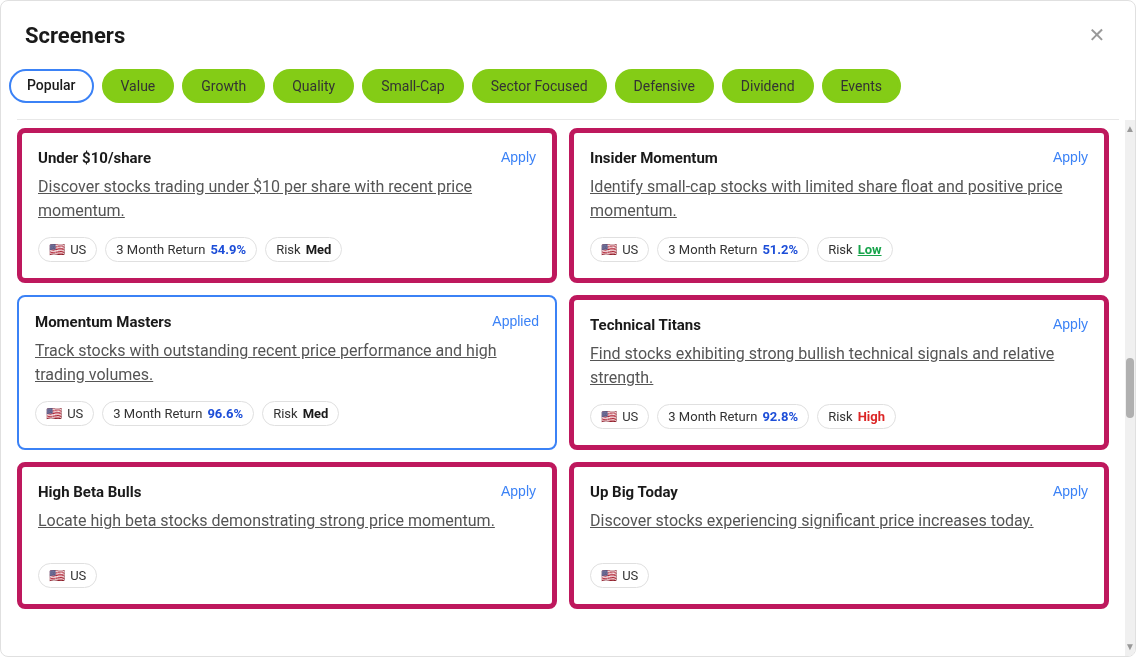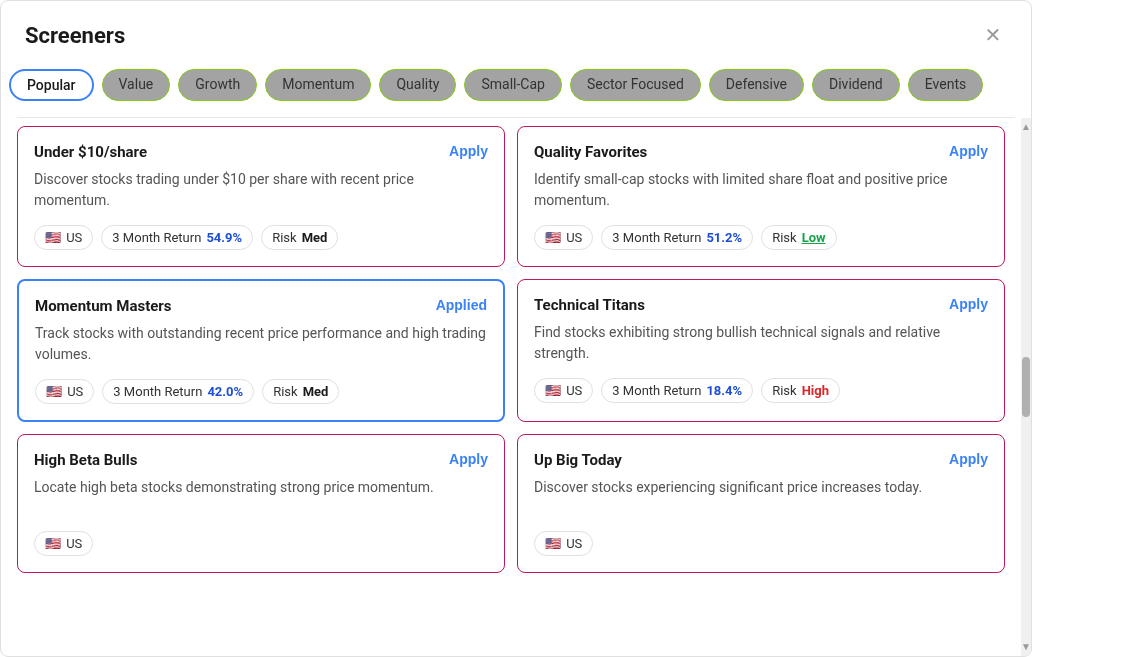--- a/index.html
+++ b/index.html
@@ -2,21 +2,21 @@
 <html><head>
   <meta charset="utf-8">
   <style>
     * { box-sizing: border-box; margin: 0; padding: 0; }
     body {
       font-family: -apple-system, BlinkMacSystemFont, 'Segoe UI', Roboto, sans-serif;
       background: #fff;
       color: #1a1a1a;
     }
     .modal {
-      width: 1032px;
+      width: 1136px;
       min-height: 657px;
       background: #fff;
       border: 1px solid #e0e0e0;
       border-radius: 8px;
       overflow: hidden;
       position: relative;
       display: flex;
       flex-direction: column;
     }
     .header {
@@ -45,22 +45,22 @@
     }
     .filter-chips {
       display: flex;
       flex-wrap: wrap;
       gap: 8px;
       padding: 4px 8px 16px;
     }
     .chip {
       padding: 6px 16px;
       border-radius: 20px;
-      border: 1px solid #84cc16;
-      background: #a3a3a3;
+      border: 3px solid #84cc16;
+      background: #84cc16;
       font-size: 14px;
       cursor: pointer;
       color: #333;
       white-space: nowrap;
     }
     .chip.active {
       background: #fff;
       border: 2px solid #3b82f6;
       color: #1a1a1a;
       font-weight: 500;
@@ -75,21 +75,21 @@
       overflow-y: auto;
       padding: 8px 8px 8px 16px;
     }
     .cards-grid {
       display: grid;
       grid-template-columns: 1fr 1fr;
       gap: 12px;
       padding-right: 8px;
     }
     .card {
-      border: 1px solid #be185d;
+      border: 5px solid #be185d;
       border-radius: 8px;
       padding: 16px;
       background: #fff;
       cursor: pointer;
     }
     .card.applied {
       border: 2px solid #3b82f6;
     }
     .card-header {
       display: flex;
@@ -97,41 +97,42 @@
       align-items: flex-start;
       margin-bottom: 8px;
     }
     .card-title {
       font-size: 15px;
       font-weight: 700;
       color: #1a1a1a;
     }
     .apply-btn {
       font-size: 14px;
-      font-weight: 700;
+      font-weight: 400;
       color: #3b82f6;
       cursor: pointer;
       background: none;
       border: none;
       text-align: center;
     }
     .applied-btn {
       font-size: 14px;
-      font-weight: 700;
+      font-weight: 400;
       color: #3b82f6;
       cursor: pointer;
       background: none;
       border: none;
     }
     .card-desc {
-      font-size: 14px;
+      font-size: 16px;
       color: #555;
       line-height: 1.5;
       margin-bottom: 14px;
       min-height: 40px;
+      text-decoration: underline;
     }
     .card-stats {
       display: flex;
       gap: 8px;
       align-items: center;
       flex-wrap: wrap;
     }
     .stat-badge {
       display: flex;
       align-items: center;
@@ -187,21 +188,20 @@
 
 <div class="modal">
   <div class="header">
     <h1 class="title">Screeners</h1>
     <button class="close-btn">✕</button>
   </div>
   <div class="filter-chips" id="chips-container">
       <span class="chip active">Popular</span>
       <span class="chip">Value</span>
       <span class="chip">Growth</span>
-      <span class="chip">Momentum</span>
       <span class="chip">Quality</span>
       <span class="chip">Small-Cap</span>
       <span class="chip">Sector Focused</span>
       <span class="chip">Defensive</span>
       <span class="chip">Dividend</span>
       <span class="chip">Events</span>
     </div>
   <div class="divider"></div>
   <div class="content-area">
     <div class="cards-container">
@@ -222,21 +222,21 @@
                 <span class="return-val return-green">54.9%</span>
               </span>
               <span class="stat-badge">
                 <span>Risk </span>
                 <span class="risk-med">Med</span>
               </span>
             </div>
           </div>
           <div class="card">
             <div class="card-header">
-              <span class="card-title">Quality Favorites</span>
+              <span class="card-title">Insider Momentum</span>
               <button class="apply-btn">Apply</button>
             </div>
             <div class="card-desc">Identify small-cap stocks with limited share float and positive price momentum.</div>
             <div class="card-stats">
               <span class="stat-badge">
                 <span>🇺🇸</span>
                 <span>US</span>
               </span>
               <span class="stat-badge">
                 <span>3 Month Return </span>
@@ -254,42 +254,42 @@
               <button class="applied-btn">Applied</button>
             </div>
             <div class="card-desc">Track stocks with outstanding recent price performance and high trading volumes.</div>
             <div class="card-stats">
               <span class="stat-badge">
                 <span>🇺🇸</span>
                 <span>US</span>
               </span>
               <span class="stat-badge">
                 <span>3 Month Return </span>
-                <span class="return-val return-green">42.0%</span>
+                <span class="return-val return-green">96.6%</span>
               </span>
               <span class="stat-badge">
                 <span>Risk </span>
                 <span class="risk-med">Med</span>
               </span>
             </div>
           </div>
           <div class="card">
             <div class="card-header">
               <span class="card-title">Technical Titans</span>
               <button class="apply-btn">Apply</button>
             </div>
             <div class="card-desc">Find stocks exhibiting strong bullish technical signals and relative strength.</div>
             <div class="card-stats">
               <span class="stat-badge">
                 <span>🇺🇸</span>
                 <span>US</span>
               </span>
               <span class="stat-badge">
                 <span>3 Month Return </span>
-                <span class="return-val return-green">18.4%</span>
+                <span class="return-val return-green">92.8%</span>
               </span>
               <span class="stat-badge">
                 <span>Risk </span>
                 <span class="risk-high">High</span>
               </span>
             </div>
           </div>
           <div class="card">
             <div class="card-header">
               <span class="card-title">High Beta Bulls</span>

